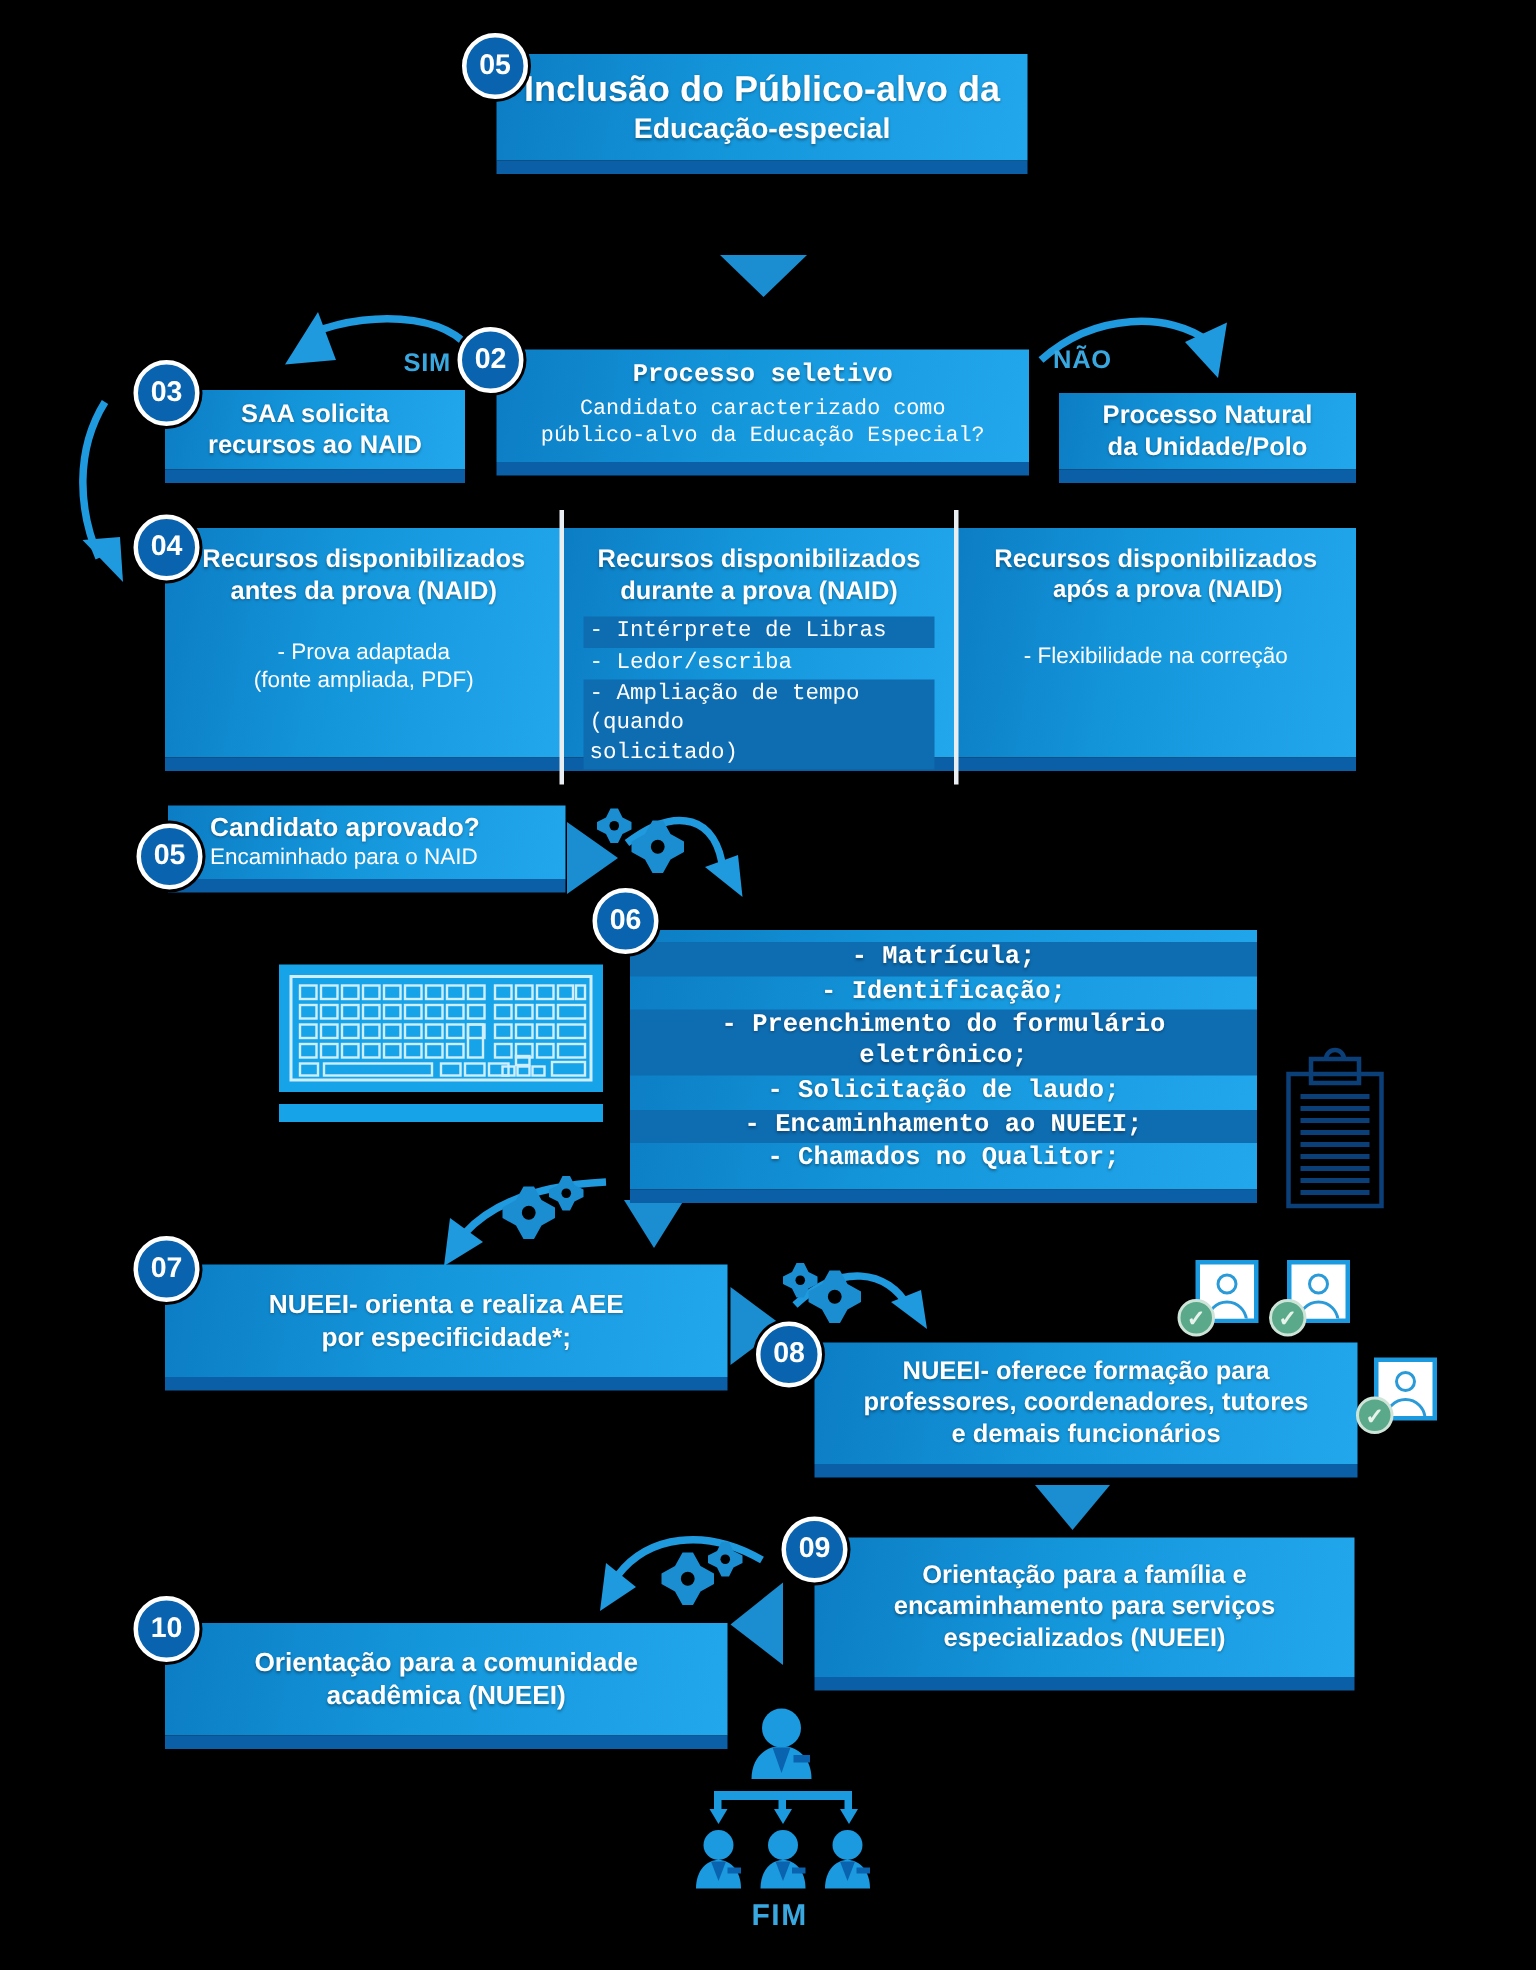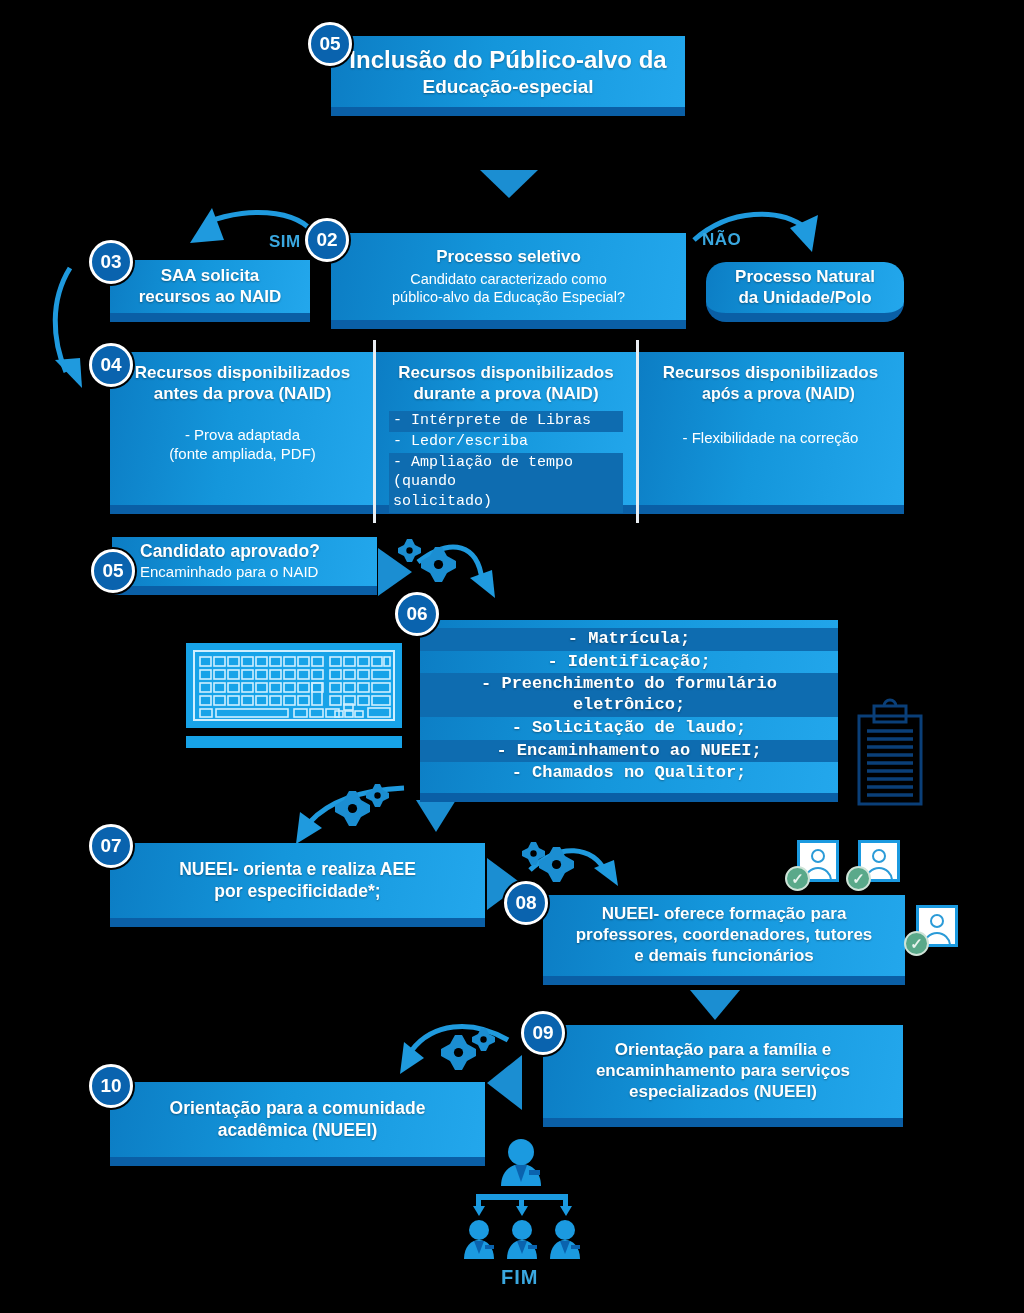--- a/index.html
+++ b/index.html
@@ -319,33 +319,33 @@
   <div class="box" style="left:331px; top:36px; width:354px; height:80px;">
     <div class="t-bold" style="font-size:24px;">Inclusão do Público-alvo da</div>
     <div class="t-bold" style="font-size:19px;">Educação-especial</div>
   </div>
 
 
   <div class="lbl" style="left:269px; top:232px; font-size:17px;">SIM</div>
   <div class="lbl" style="left:702px; top:230px; font-size:17px;">NÃO</div>
 
   <div class="badge" style="left:305px; top:218px;">02</div>
-  <div class="box" style="left:331px; top:233px; width:355px; height:96px;">
+  <div class="box" style="left:331px; top:233px; width:355px; height:84px;font-family:Liberation Mono, monospace;">
     <div class="t-bold" style="font-size:17px; margin-bottom:3px;">Processo seletivo</div>
     <div class="t-reg" style="font-size:14.5px;">Candidato caracterizado como</div>
     <div class="t-reg" style="font-size:14.5px;">público-alvo da Educação Especial?</div>
   </div>
 
   <div class="badge" style="left:89px; top:240px;">03</div>
   <div class="box" style="left:110px; top:260px; width:200px; height:62px;">
     <div class="t-bold" style="font-size:17px;">SAA solicita</div>
     <div class="t-bold" style="font-size:17px;">recursos ao NAID</div>
   </div>
 
-  <div class="box" style="left:706px; top:262px; width:198px; height:60px;border-radius:20px;">
+  <div class="box" style="left:706px; top:262px; width:198px; height:60px;">
     <div class="t-bold" style="font-size:17px;">Processo  Natural</div>
     <div class="t-bold" style="font-size:17px;">da Unidade/Polo</div>
   </div>
 
   <div class="badge" style="left:89px; top:343px;">04</div>
 
   <div class="box" style="left:110px; top:352px; width:265px; height:162px; justify-content:flex-start; padding-top:11px;">
     <div class="t-bold" style="font-size:17px;">Recursos disponibilizados</div>
     <div class="t-bold" style="font-size:17px;">antes da prova (NAID)</div>
     <div class="t-reg" style="font-size:15px; margin-top:22px;">- Prova adaptada</div>

